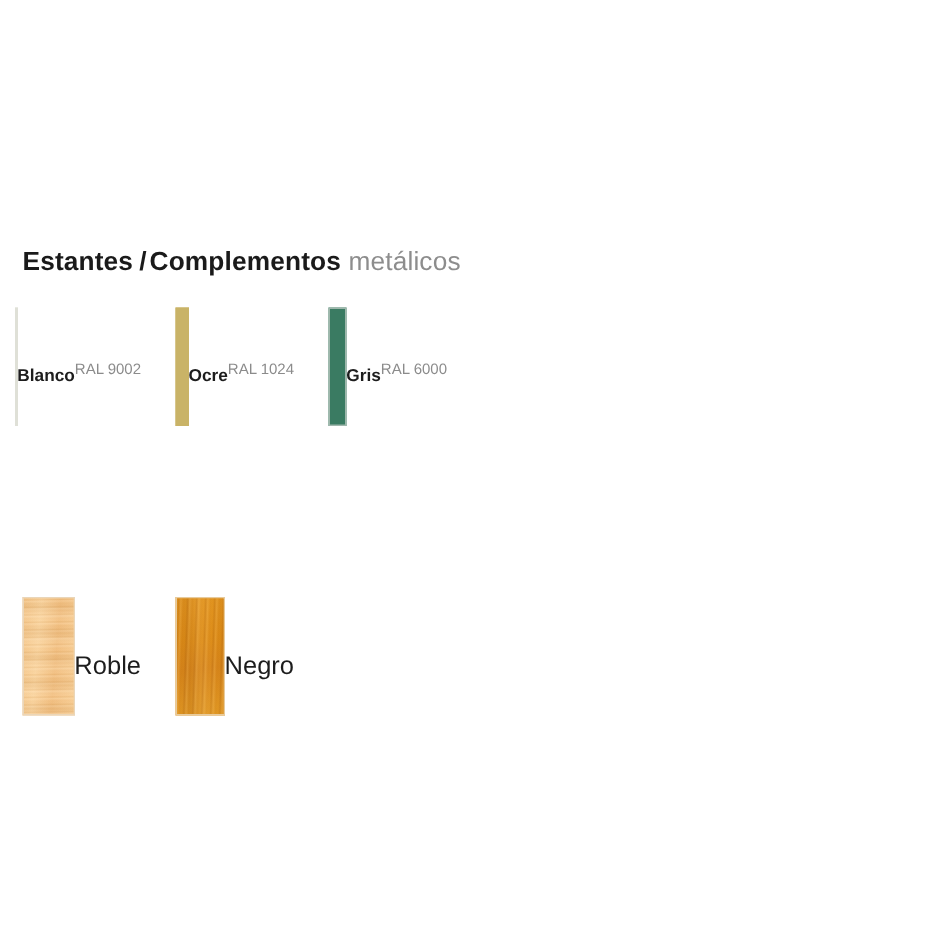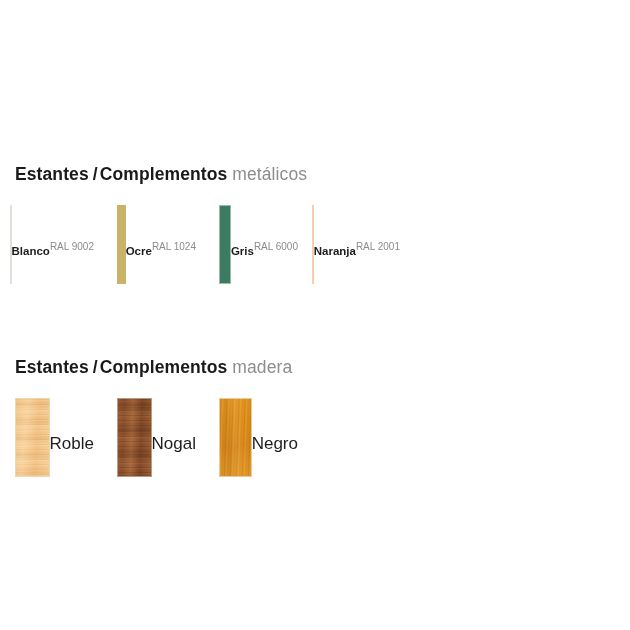--- a/index.html
+++ b/index.html
@@ -182,48 +182,33 @@
       <div class="chip-name">Ocre</div>
       <div class="chip-code">RAL 1024</div>
     </div>
 
     <div class="swatch-item">
       <div class="chip" style="background:#3a7b62; border:1px solid #9fb7ac;"></div>
       <div class="chip-name">Gris</div>
       <div class="chip-code">RAL 6000</div>
     </div>
 
-    <div class="swatch-item">
-      <div class="chip" style="background:#fa6e06; border:1px solid #f7cdab;"></div>
-      <div class="chip-name">Naranja</div>
-      <div class="chip-code">RAL 2001</div>
-    </div>
 
   </div>
 
-  <div class="section-heading" id="heading-wood">
-    <span class="strong">Estantes</span><span class="slash">/</span><span class="strong">Complementos</span>
-    <span class="light">madera</span>
-  </div>
 
   <div class="swatch-row" id="row-wood">
 
     <div class="swatch-item">
       <div class="chip" style="background:#f6cb91; border:1px solid #ead6b9;">
         <span class="grain roble"></span>
       </div>
       <div class="chip-name">Roble</div>
     </div>
 
-    <div class="swatch-item">
-      <div class="chip" style="background:#95552f; border:1px solid #b79c84;">
-        <span class="grain nogal"></span>
-      </div>
-      <div class="chip-name">Nogal</div>
-    </div>
 
     <div class="swatch-item">
       <div class="chip" style="background:#dd8d1a; border:1px solid #e8cb9c;">
         <span class="grain cedro"></span>
       </div>
       <div class="chip-name">Negro</div>
     </div>
 
   </div>
 

